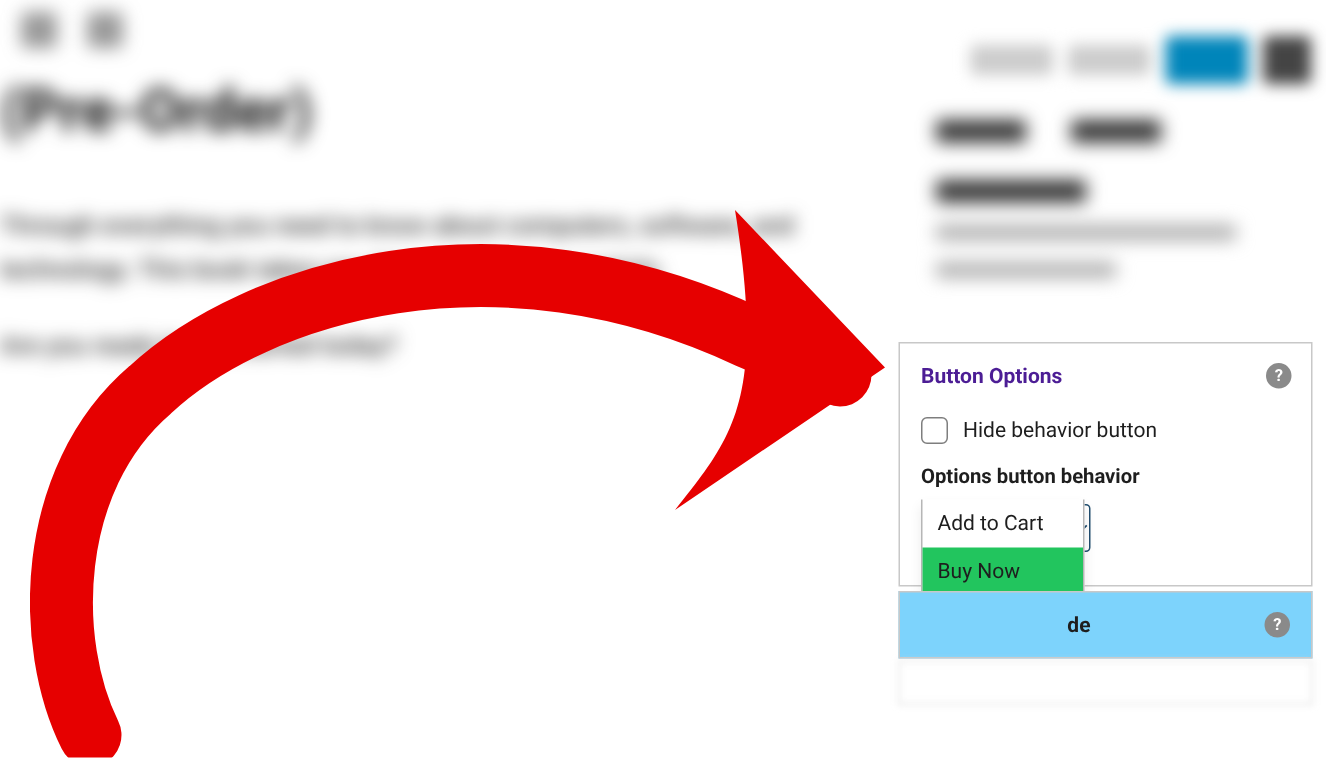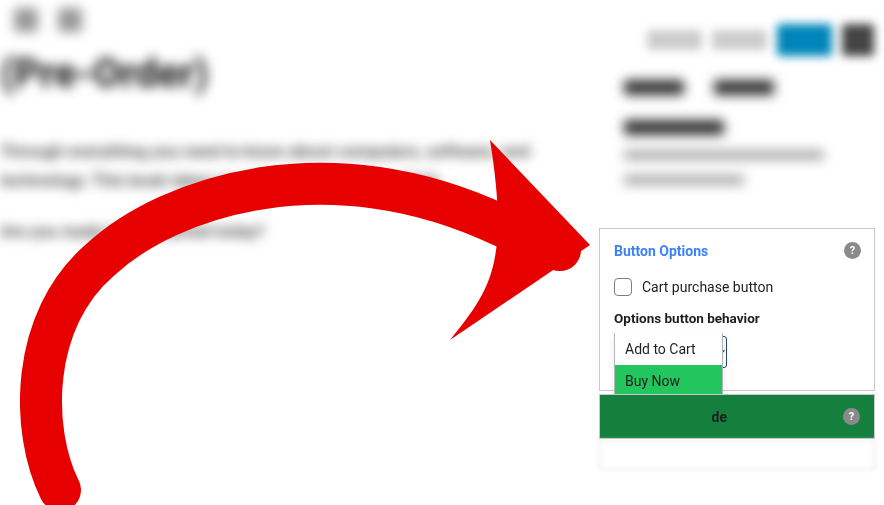--- a/index.html
+++ b/index.html
@@ -19,40 +19,40 @@
 
     .sidebar-blur { position: absolute; right: 0; top: 70px; width: 280px; height: 160px; filter: blur(6px); padding: 10px 20px; }
     .sb-tabs { display: flex; gap: 30px; }
     .sb-tab { background: #333; width: 60px; height: 15px; border-radius: 2px; }
     .sb-section-title { background: #333; width: 100px; height: 15px; border-radius: 2px; margin-top: 25px; }
     .sb-lines { background: #aaa; width: 200px; height: 10px; border-radius: 2px; margin-top: 15px; }
 
     
     .panel { position: absolute; right: 9px; top: 228px; width: 276px; background: #fff; border: 1px solid #c8c8c8; }
     .panel-header { display: flex; align-items: center; justify-content: space-between; padding: 13px 13px 13px 14px; }
-    .panel-title { font-size: 14px; font-weight: 700; color: #3b82f6; }
+    .panel-title { font-size: 14px; font-weight: 700; color: #4c1d95; }
     .help-circle { width: 17px; height: 17px; border-radius: 50%; background: #8a8a8a; color: #fff; display: flex; align-items: center; justify-content: center; font-size: 11px; font-weight: 700; }
     
     .panel-body { padding: 6px 14px 22px 14px; }
     .checkbox-row { display: flex; align-items: center; gap: 10px; margin-bottom: 14px; }
     .chk { width: 18px; height: 18px; border: 1.5px solid #7e7e7e; border-radius: 4px; background: #fff; flex-shrink: 0; }
     .chk-label { font-size: 14px; color: #1e1e1e; }
     .field-label { font-size: 13.5px; font-weight: 700; color: #1e1e1e; margin-bottom: 10px; }
     
     .select-box { position: relative; display: inline-flex; align-items: center; border: 1px solid #214d6e; border-radius: 3px; padding: 7px 28px 7px 12px; gap: 6px; cursor: pointer; }
     .select-text { font-size: 14px; color: #214d6e; }
     .chev { position: absolute; right: 8px; width: 0; height: 0; }
     .chev svg { width: 14px; height: 14px; stroke: #214d6e; position: absolute; top: -7px; left: -4px; }
     
     .dropdown { position: absolute; left: 14px; top: 104px; width: 109px; border: 1px solid #b6b6b6; border-top: none; background: #fff; box-shadow: 0 4px 8px rgba(0,0,0,0.08); }
     .dropdown-item { padding: 8px 10px; font-size: 14px; color: #1e1e1e; cursor: pointer; }
     .dropdown-item.highlight { background: #22c55e; }
 
     
-    .panel2 { position: absolute; right: 9px; top: 394px; width: 276px; background: #15803d; border: 1px solid #c8c8c8; padding: 13px 14px; }
+    .panel2 { position: absolute; right: 9px; top: 394px; width: 276px; background: #7dd3fc; border: 1px solid #c8c8c8; padding: 13px 14px; }
     .panel2-inner { display: flex; align-items: center; justify-content: space-between; }
     .panel2-title { font-size: 14px; font-weight: 700; color: #1e1e1e; }
 
     .bottom-blur { position: absolute; right: 9px; top: 440px; width: 276px; height: 30px; border: 1px solid #ddd; filter: blur(2px); }
 
     
     .arrow-svg { position: absolute; left: 20px; top: 90px; width: 590px; height: 420px; pointer-events: none; }
   </style>
 </head>
 <body>
@@ -87,21 +87,21 @@
 </div>
 
 <div class="panel">
   <div class="panel-header">
     <span class="panel-title">Button Options</span>
     <span class="help-circle">?</span>
   </div>
   <div class="panel-body">
     <div class="checkbox-row">
       <div class="chk"></div>
-      <span class="chk-label">Cart purchase button</span>
+      <span class="chk-label">Hide behavior button</span>
     </div>
     <div class="field-label">Options button behavior</div>
     <div class="select-box">
       <span class="select-text">Add to Cart</span>
       <span class="chev">
         <svg viewBox="0 0 24 24" fill="none" stroke-width="2">
             <polyline points="6 9 12 15 18 9"></polyline>
           </svg>
       </span>
     </div>

